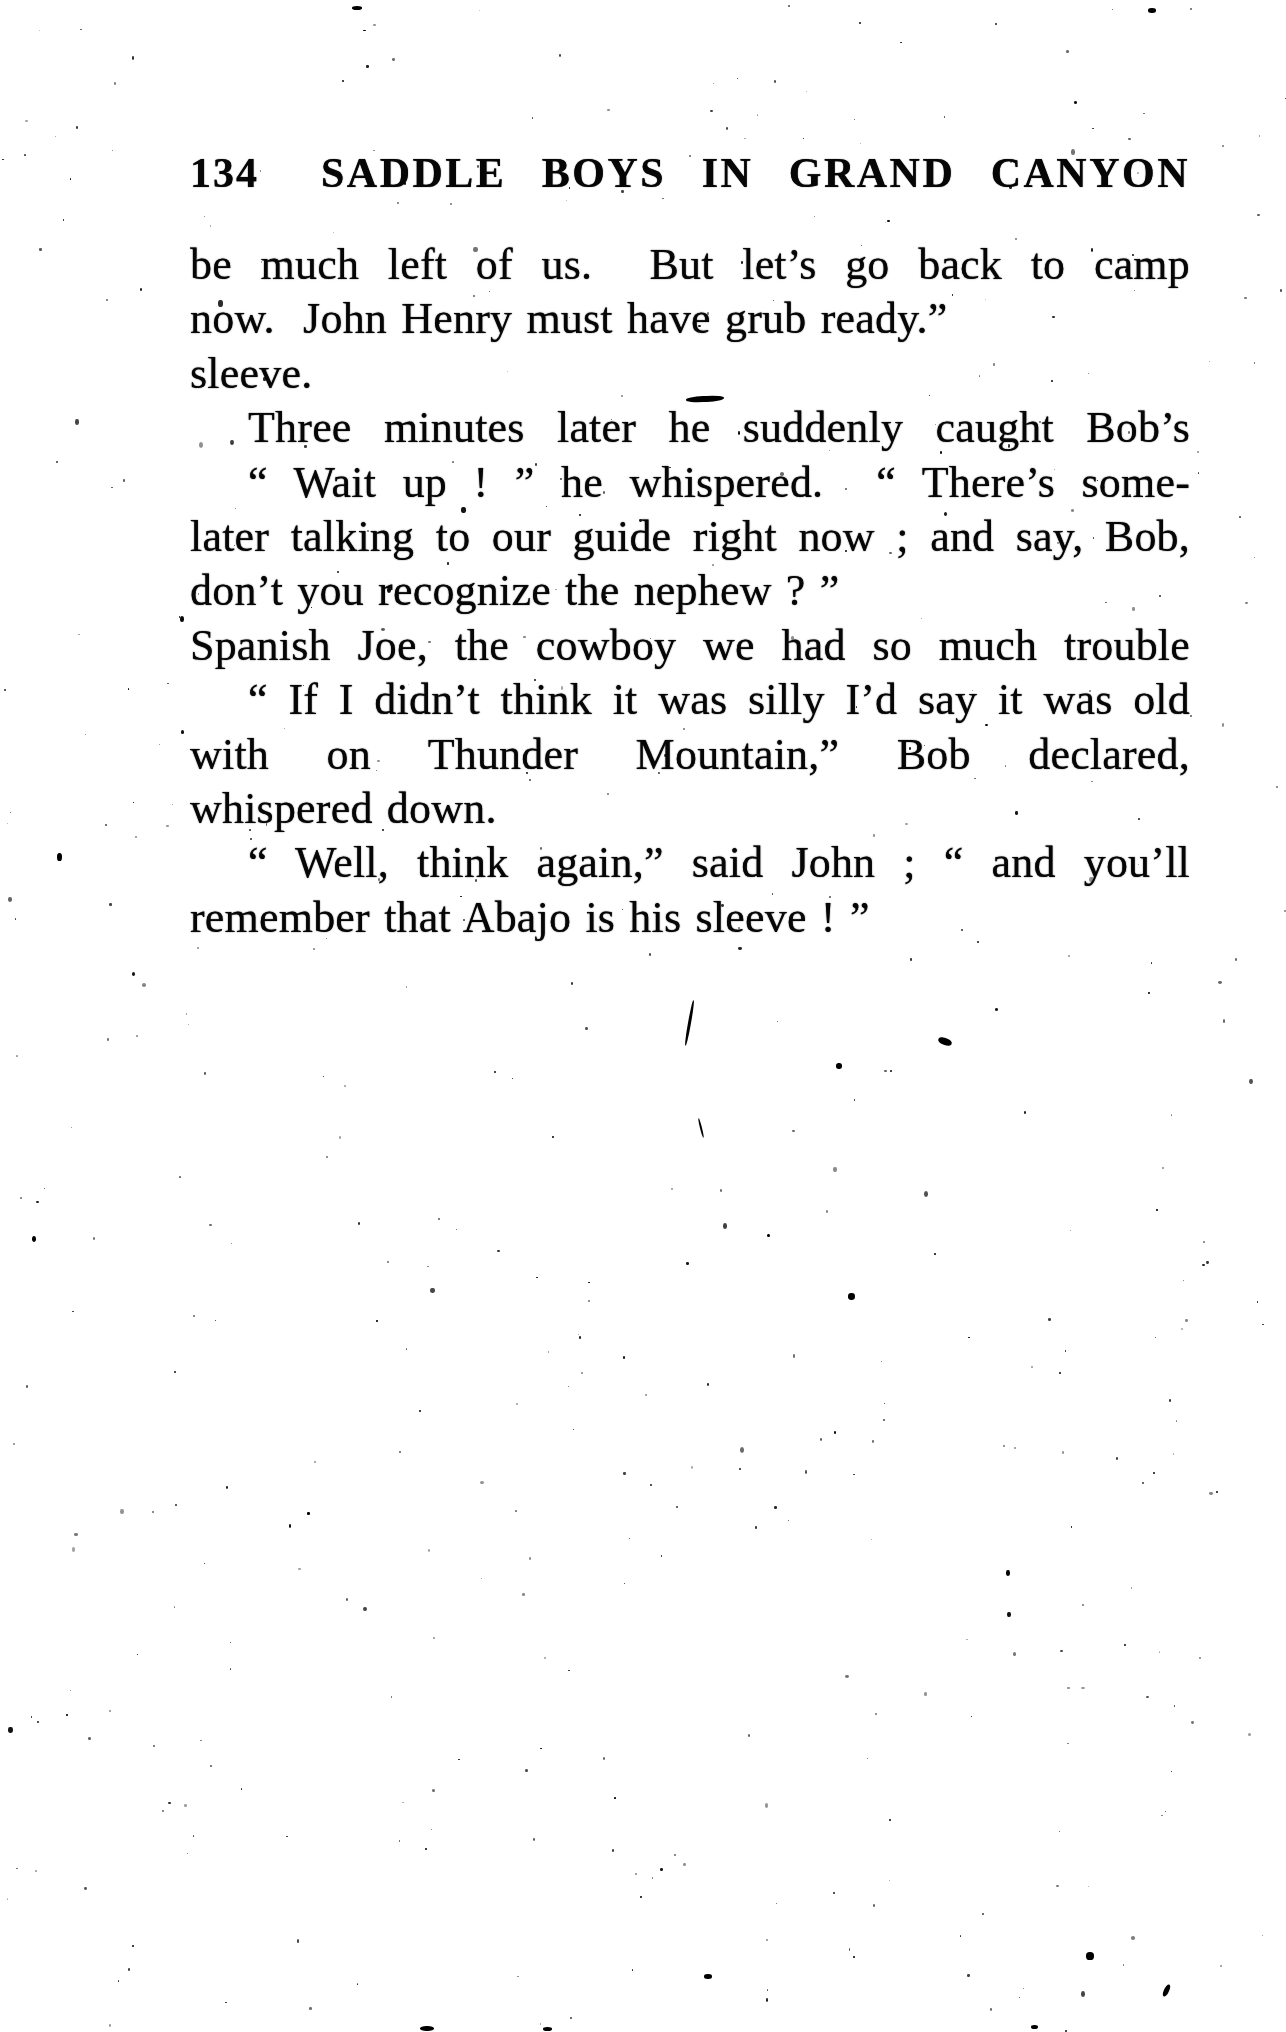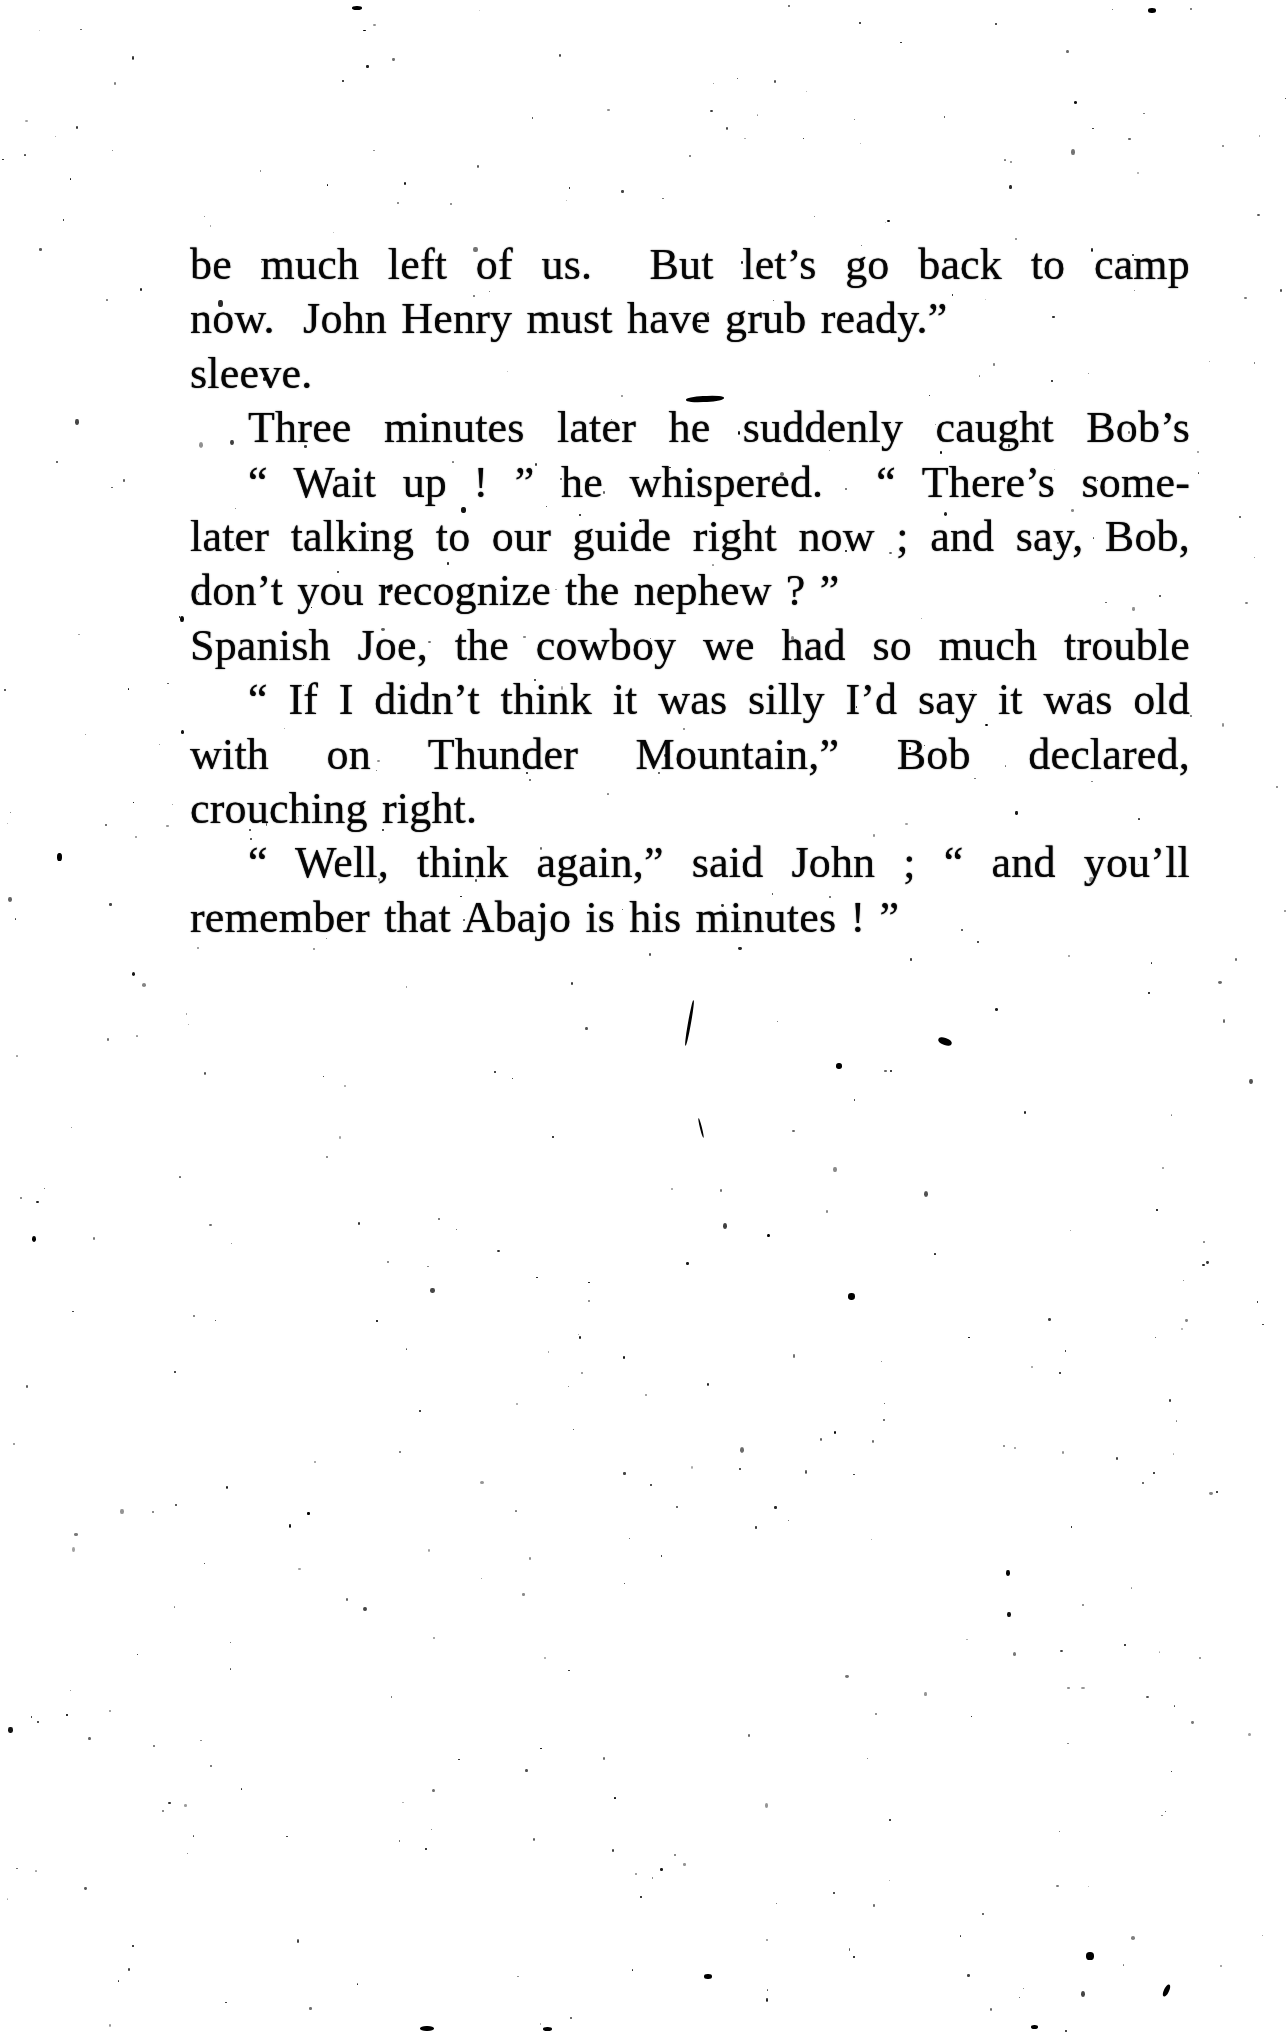--- a/index.html
+++ b/index.html
@@ -62,35 +62,39 @@
     background:#000;
     border-radius:45%;
   }
   .noise-layer { position:absolute; left:0; top:0; width:100%; height:100%; pointer-events:none; }
 </style>
 </head>
 <body>
 
 <div class="page">
 
+  <div class="runhead">
+    <span class="pgnum">134</span>
+    <span class="runtitle">SADDLE BOYS IN GRAND CANYON</span>
+  </div>
 
   <div class="textblock" id="body-text">
       <div class="line j">be much left of us.&nbsp; But let’s go back to camp</div>
       <div class="line">now.&nbsp; John Henry must have grub ready.”</div>
       <div class="line">sleeve.</div>
       <div class="line j ind">Three minutes later he suddenly caught Bob’s</div>
       <div class="line j ind">“ Wait up ! ” he whispered.&nbsp; “ There’s some-</div>
       <div class="line j">later talking to our guide right now ; and say, Bob,</div>
       <div class="line">don’t you recognize the nephew ? ”</div>
       <div class="line j">Spanish Joe, the cowboy we had so much trouble</div>
       <div class="line j ind">“ If I didn’t think it was silly I’d say it was old</div>
       <div class="line j">with on Thunder Mountain,” Bob declared,</div>
-      <div class="line">crouching right.</div>
+      <div class="line">whispered down.</div>
       <div class="line j ind">“ Well, think again,” said John ; “ and you’ll</div>
-      <div class="line">remember that Abajo is his minutes ! ”</div>
+      <div class="line">remember that Abajo is his sleeve ! ”</div>
     </div>
 
   <div class="noise-layer" id="artifacts">
       <span class="mark" style="left: 686px; top: 396px; width: 38px; height: 6px; transform: rotate(-3deg);"></span>
       <span class="mark" style="left: 938px; top: 1038px; width: 14px; height: 7px; transform: rotate(20deg);"></span>
       <span class="mark" style="left: 836px; top: 1063px; width: 6px; height: 6px; transform: rotate(0deg);"></span>
       <span class="mark" style="left: 848px; top: 1293px; width: 7px; height: 7px; transform: rotate(0deg);"></span>
       <span class="mark" style="left: 688px; top: 1000px; width: 3px; height: 46px; transform: rotate(10deg);"></span>
       <span class="mark" style="left: 700px; top: 1118px; width: 2px; height: 20px; transform: rotate(-14deg);"></span>
       <span class="mark" style="left: 1086px; top: 1952px; width: 8px; height: 8px; transform: rotate(0deg);"></span>

